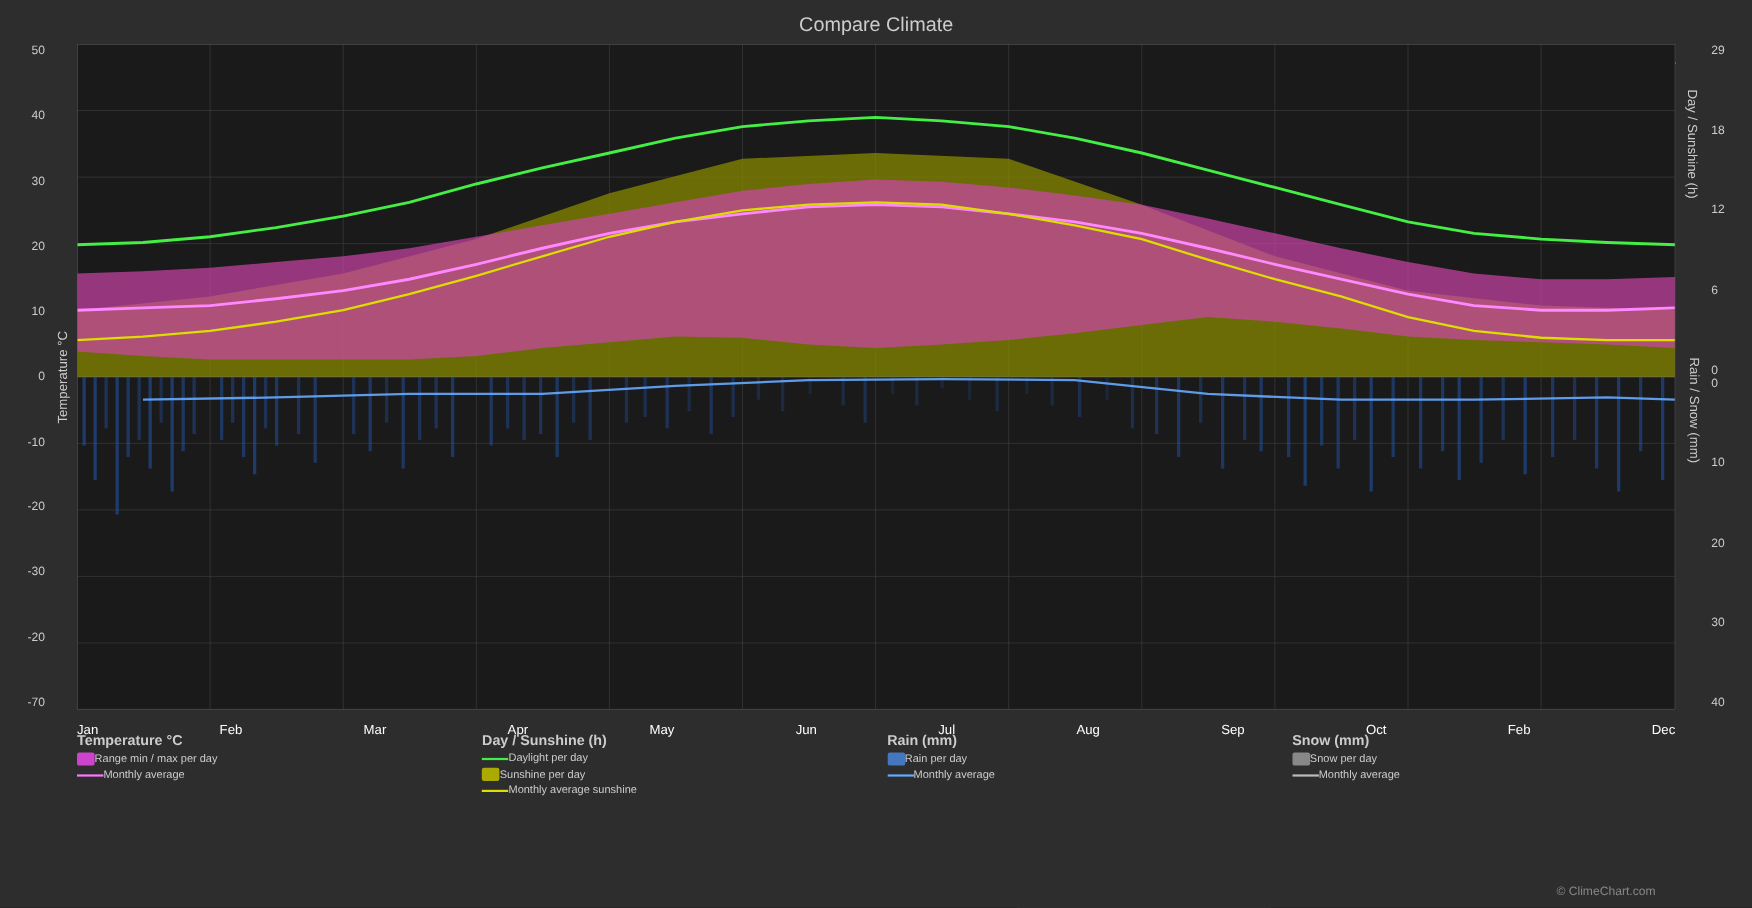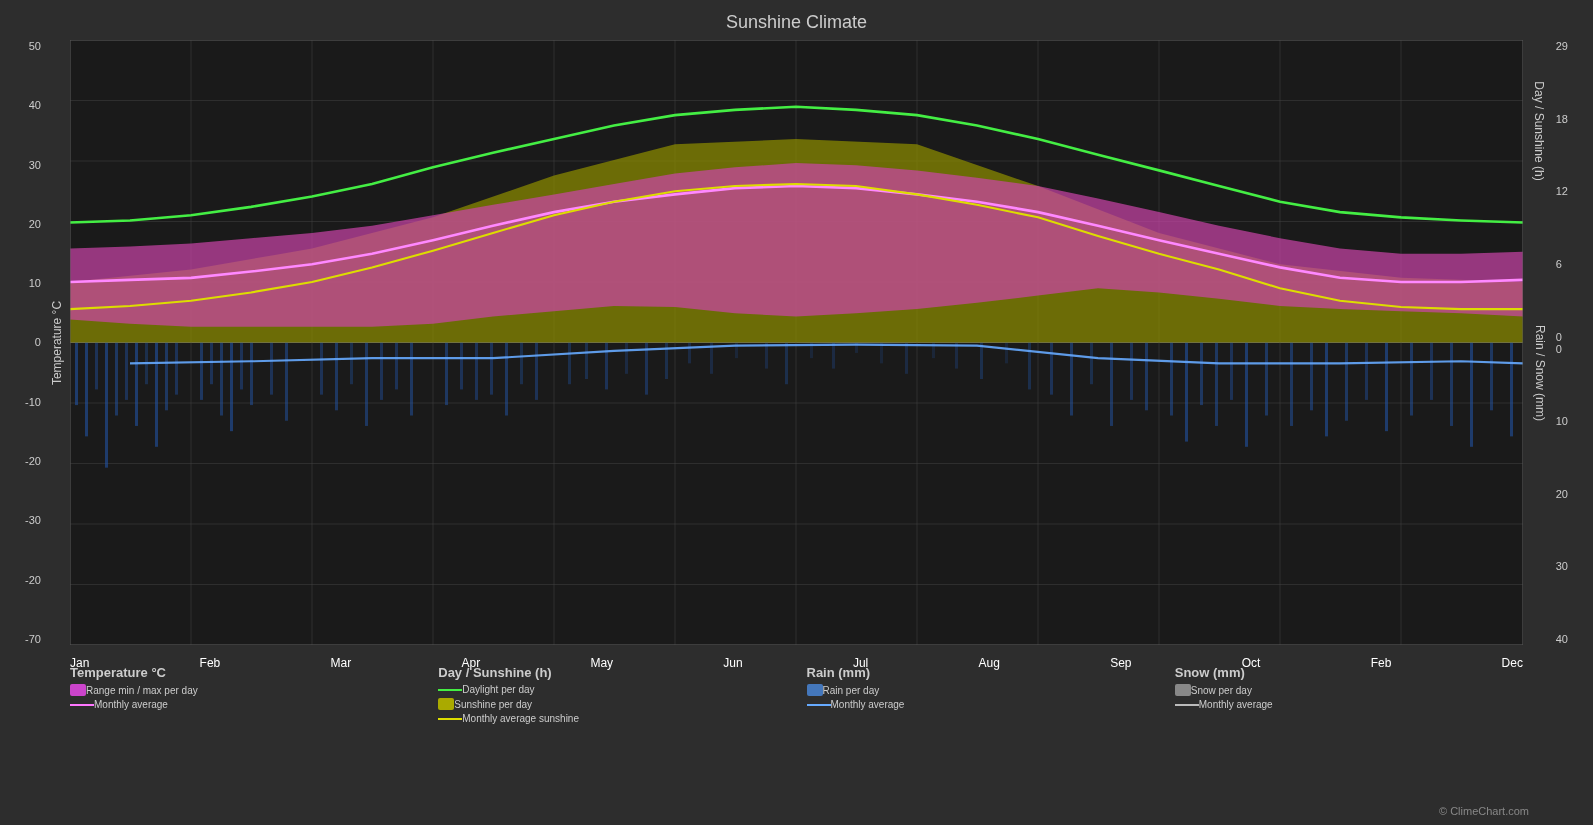--- a/index.html
+++ b/index.html
@@ -146,21 +146,21 @@
       height: 12px;
       border-radius: 2px;
     }
     .legend-swatch-line {
       width: 24px;
       height: 2px;
     }
     .copyright {
       position: absolute;
       bottom: 8px;
-      right: 64px;
+      right: 88px;
       font-size: 11px;
       color: #888;
     }
     .x-axis-labels {
       position: absolute;
       bottom: -25px;
       left: 0;
       right: 0;
       display: flex;
       justify-content: space-between;
@@ -203,21 +203,21 @@
     }
     .legend-column {
       display: flex;
       flex-direction: column;
     }
   </style>
 </head>
 <body>
 
 <div class="page-container">
-  <div class="title">Sunshine Climate</div>
+  <div class="title">Compare Climate</div>
 
   <div class="location-left">Palma de Mallorca</div>
   <div class="location-right">Palma de Mallorca</div>
 
   <div class="brand-logo-bottom-left">
     <div class="logo-icon"></div>
     <span class="brand-text">ClimeChart.com</span>
   </div>
   <div class="brand-logo-top-right">
     <div class="logo-icon"></div>

